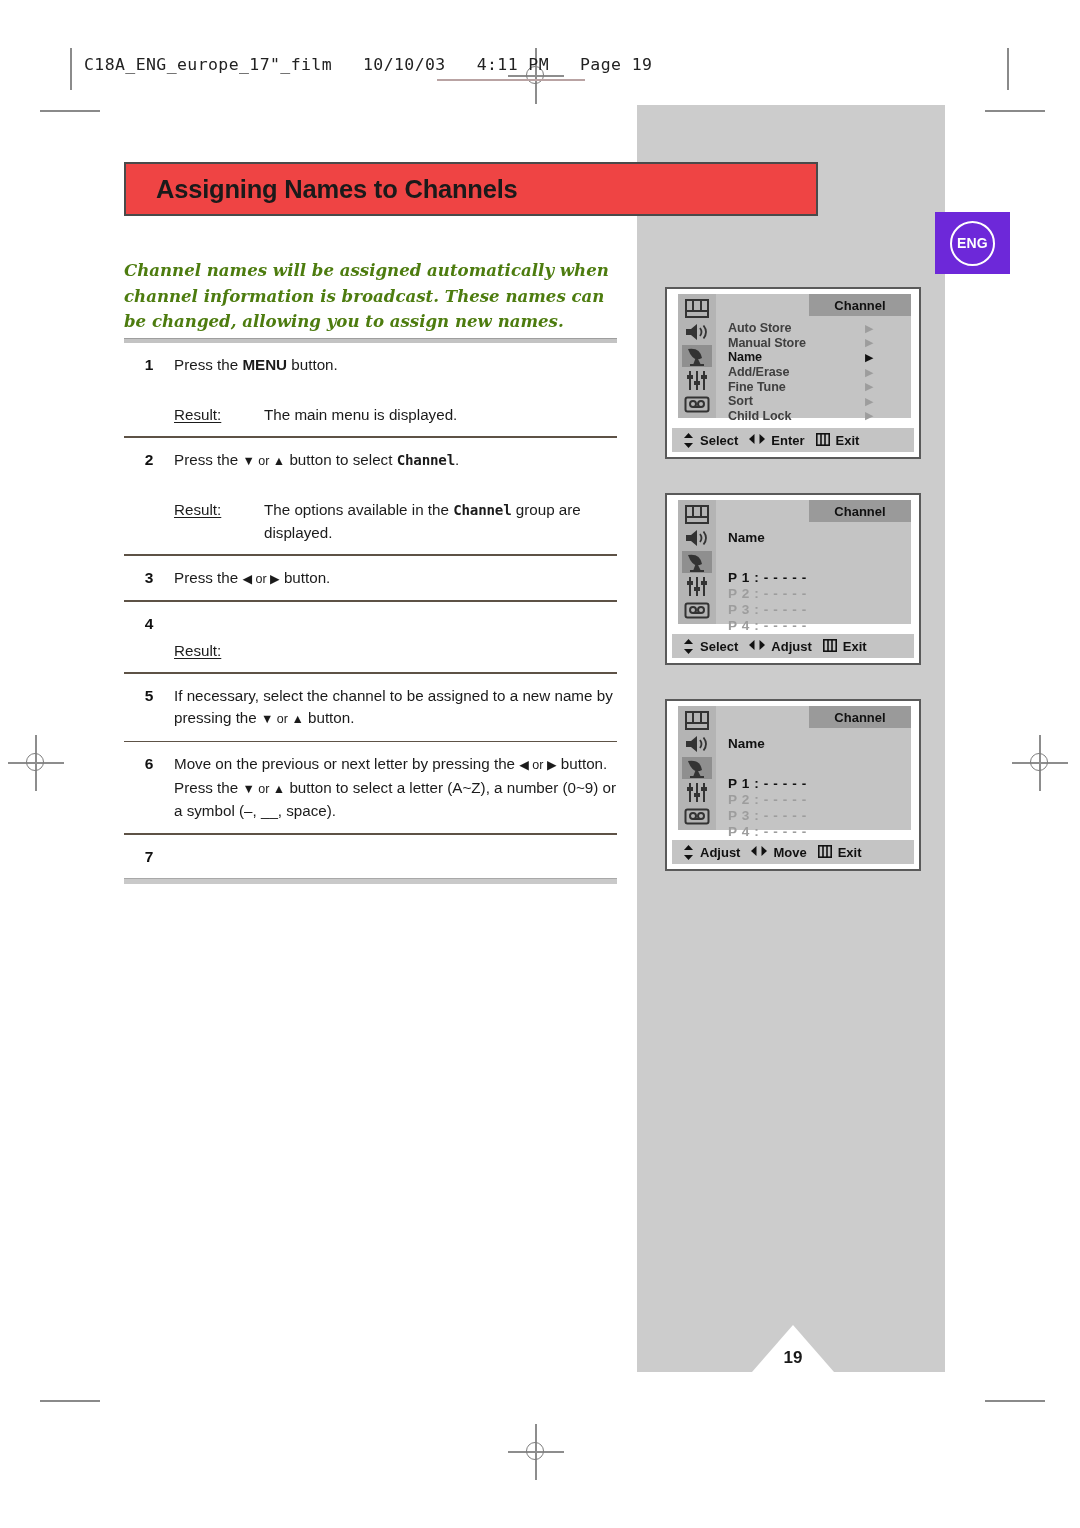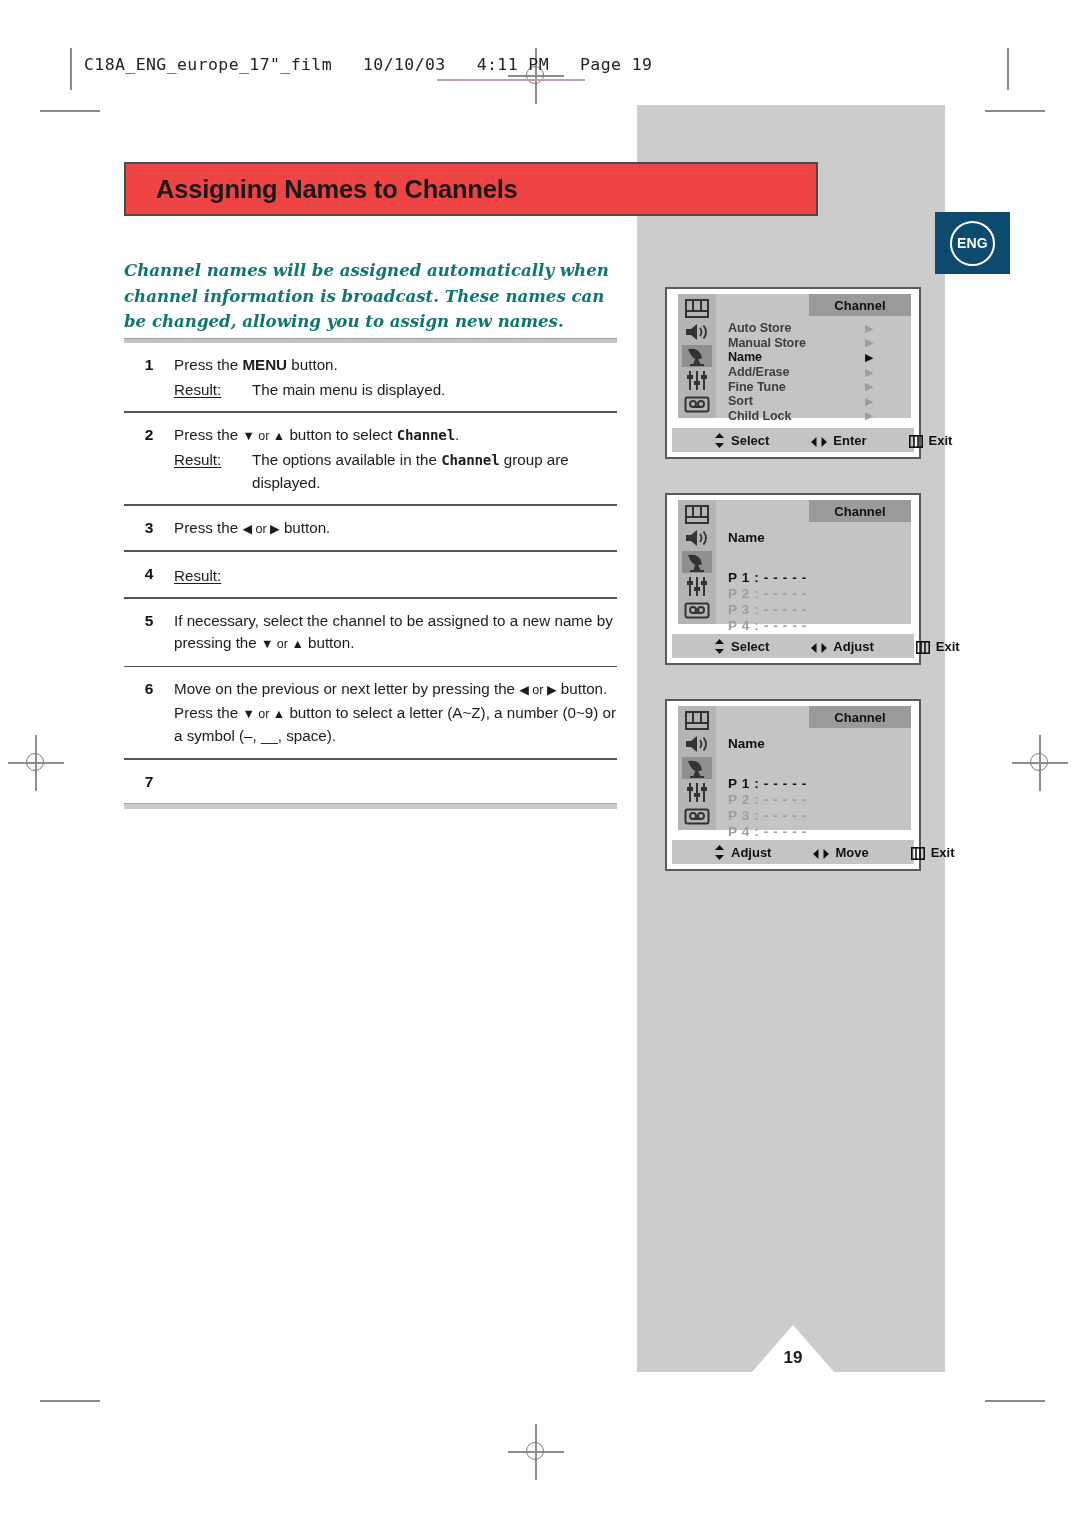--- a/index.html
+++ b/index.html
@@ -42,21 +42,21 @@
 
   
   .gray-panel {
     position: absolute; left: 637px; top: 105px; width: 308px; height: 1267px;
     background: #cccccc;
   }
 
   
   .eng-badge {
     position: absolute; left: 935px; top: 212px; width: 75px; height: 62px;
-    background: #0c4a6e;
+    background: #6d28d9;
     display: flex; align-items: center; justify-content: center;
   }
   .eng-badge .circle {
     width: 41px; height: 41px; border: 2px solid #ffffff; border-radius: 50%;
     display: flex; align-items: center; justify-content: center;
     color: #ffffff; font-size: 14px; font-weight: bold; letter-spacing: 0.2px;
   }
 
   
   .title-box {
@@ -67,38 +67,38 @@
   .title-box .title-text {
     font-size: 25.5px; font-weight: bold; color: #1a1a1a;
     padding-left: 20px; letter-spacing: -0.2px;
   }
 
   
   .intro {
     position: absolute; left: 124px; top: 258px; width: 500px;
     font-family: "DejaVu Serif", serif;
     font-style: italic; font-weight: bold;
-    font-size: 16.6px; line-height: 25.6px; color: #0f766e;
+    font-size: 16.6px; line-height: 25.6px; color: #4d7c0f;
   }
 
   
   .steps { position: absolute; left: 124px; top: 338px; width: 493px; }
   .rule-thick { height: 4px; background: #c3c3c3; border-top: 1px solid #9e9e9e; }
   .rule-thin  { height: 1.6px; background: #5d5246; }
   .rule-bottom { height: 5px; background: #c9c9c9; border-top: 1px solid #a8a8a8; }
 
   .step { display: flex; padding: 11px 0 10px 0; }
   .step .num {
     width: 50px; flex: 0 0 50px; text-align: center;
     font-size: 15.5px; font-weight: bold; color: #111;
     line-height: 22px;
   }
   .step .body { flex: 1 1 auto; font-size: 15.2px; color: #1b1b1b; line-height: 22.5px; }
   .step .body .line { margin: 0; }
-  .step .result { display: flex; margin-top: 2px; }
+  .step .result { display: flex; margin-top: 27px; gap: 12px; }
   .step .result .lbl {
     width: 78px; flex: 0 0 78px;
     text-decoration: underline; text-underline-offset: 2px;
     font-size: 15.2px; color: #1b1b1b;
   }
   .step .result .val { flex: 1 1 auto; font-size: 15.2px; color: #1b1b1b; line-height: 22.5px; }
   .mono { font-family: "DejaVu Sans Mono", monospace; font-size: 14.2px; font-weight: bold; letter-spacing: -0.2px; }
   .bold { font-weight: bold; }
   .arw { font-size: 12.5px; letter-spacing: 0; }
 
@@ -140,21 +140,21 @@
   }
   .osd-plist { position: absolute; left: 12px; top: 58px; }
   .osd-prow { font-size: 13.6px; font-weight: bold; color: #9d9d9d; line-height: 16px; white-space: pre; letter-spacing: 0.6px; }
   .osd-prow.active { color: #111; margin-top: 12px; }
 
   .osd-footer {
     position: absolute; left: 5px; right: 5px; bottom: 5px; height: 24px;
     background: #c4c4c4; display: flex; align-items: center;
     font-size: 13px; font-weight: bold; color: #111;
   }
-  .osd-footer .fitem { display: flex; align-items: flex-end; padding-left: 31px; }
+  .osd-footer .fitem { display: flex; align-items: flex-start; }
   .osd-footer .fico { margin: 0 6px 0 11px; display: flex; align-items: center; }
 
   .pagenum {
     position: absolute; left: 752px; top: 1325px;
     width: 0; height: 0;
     border-left: 41px solid transparent;
     border-right: 41px solid transparent;
     border-bottom: 47px solid #ffffff;
   }
   .pagenum-label {

